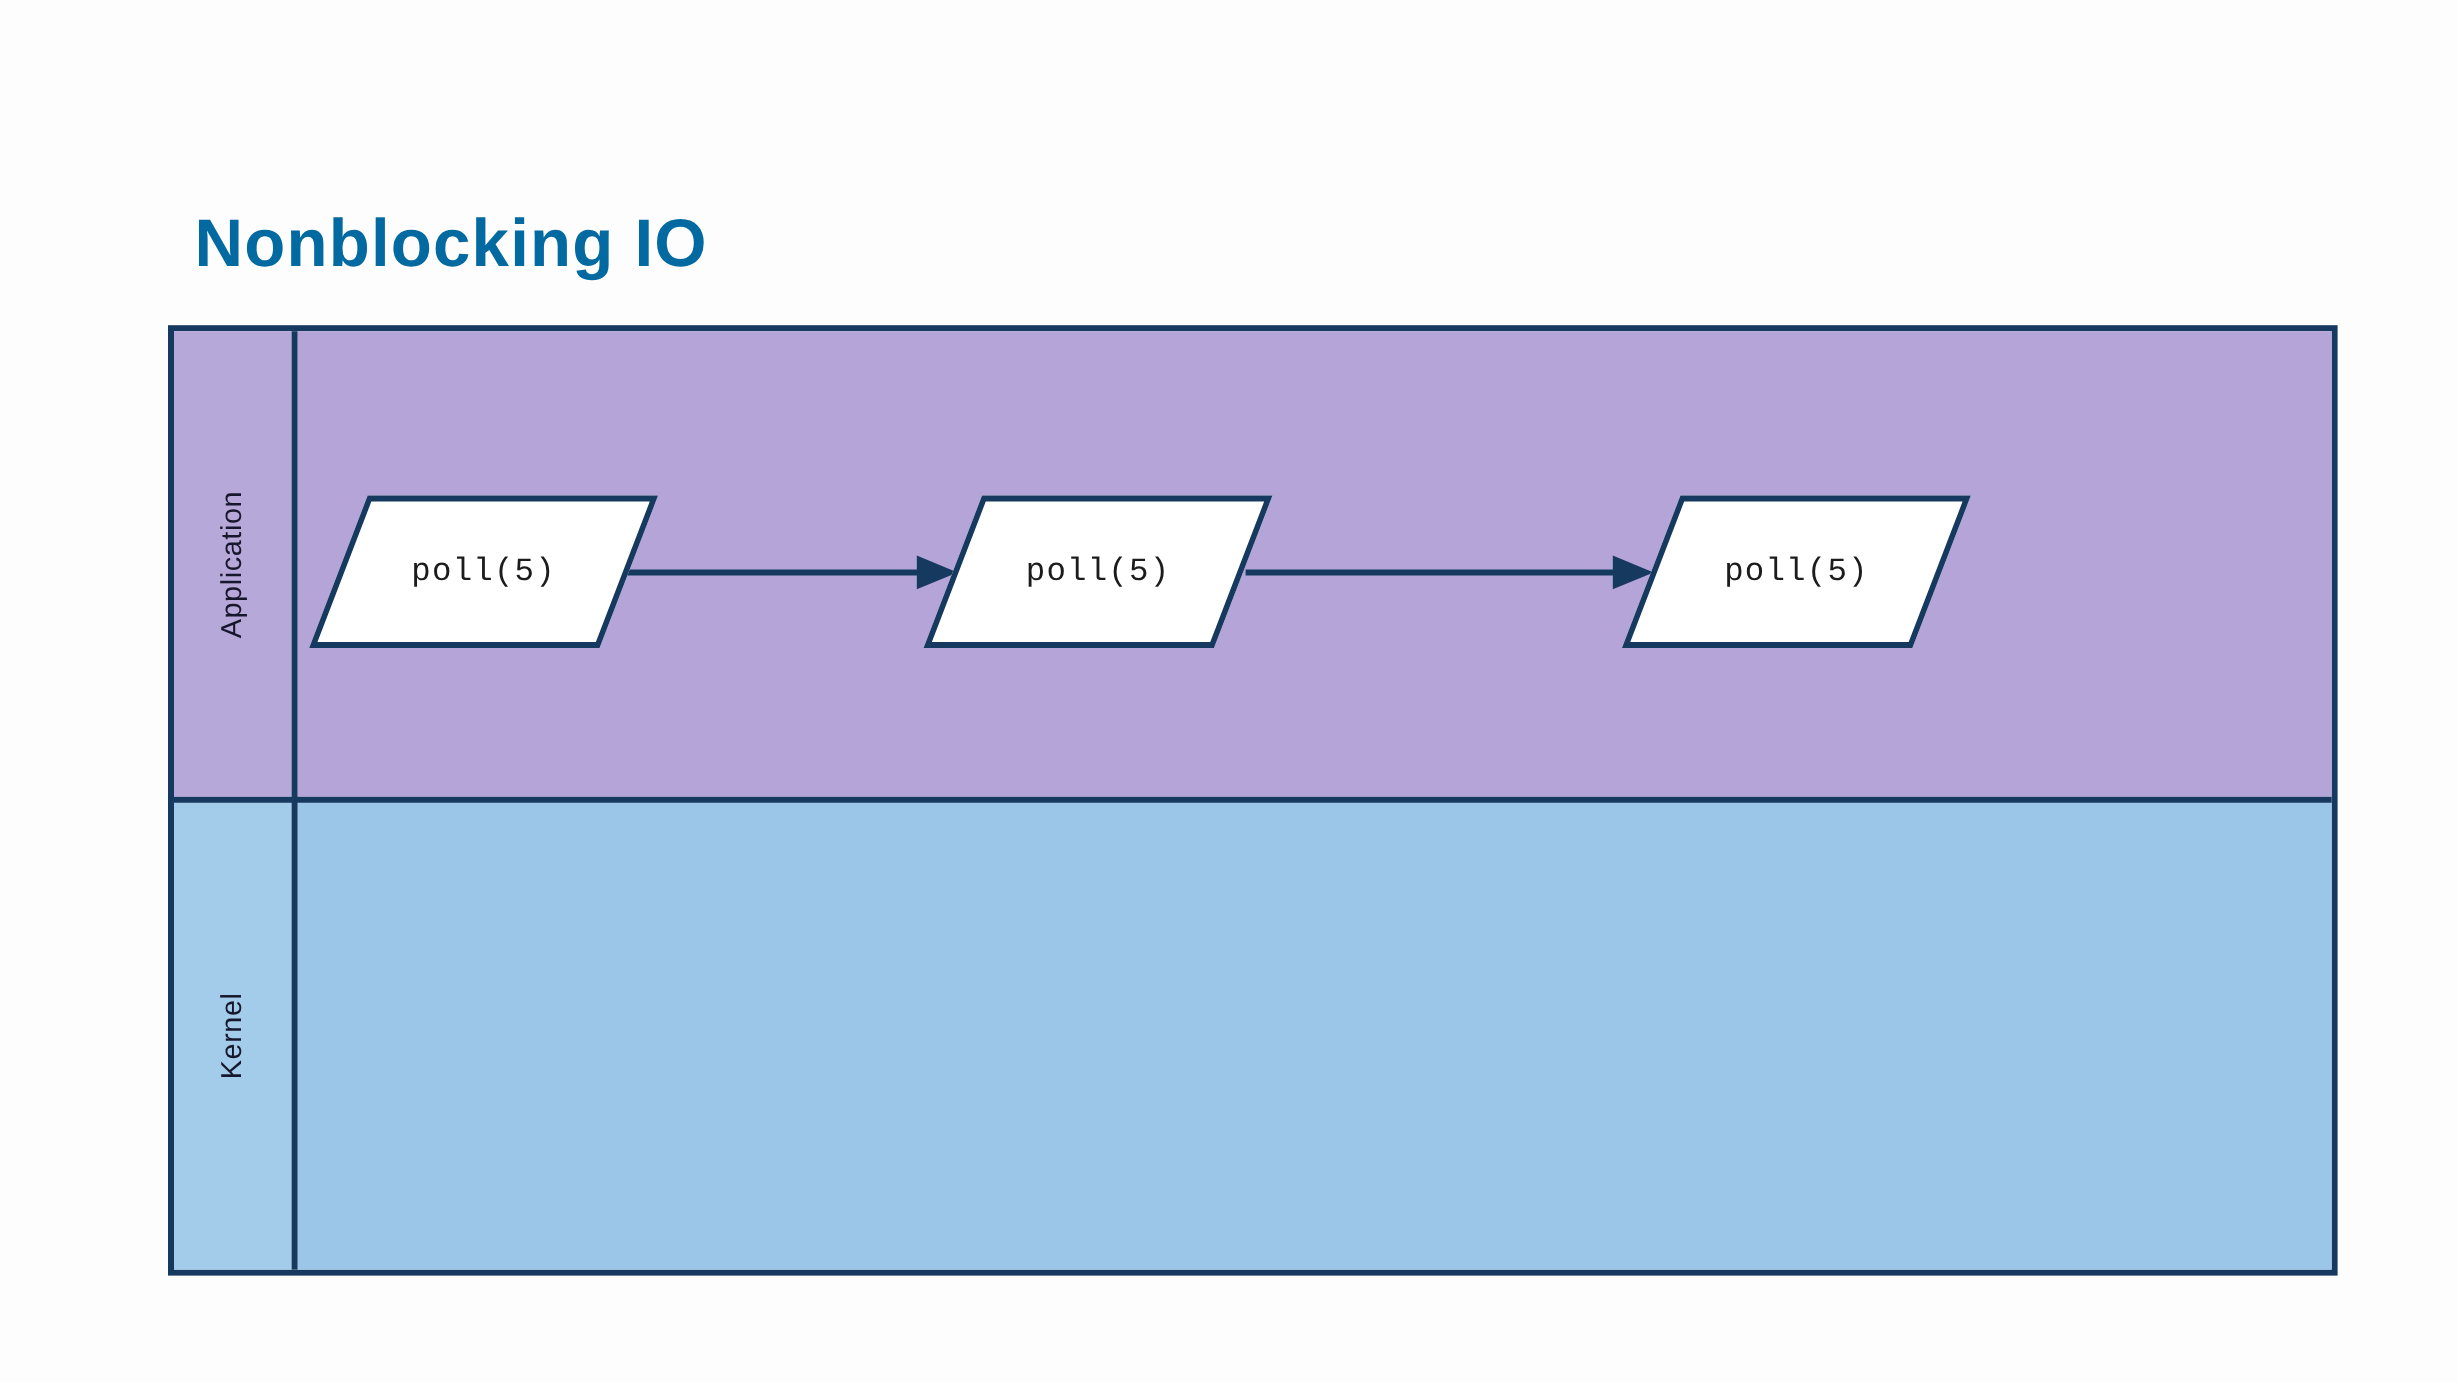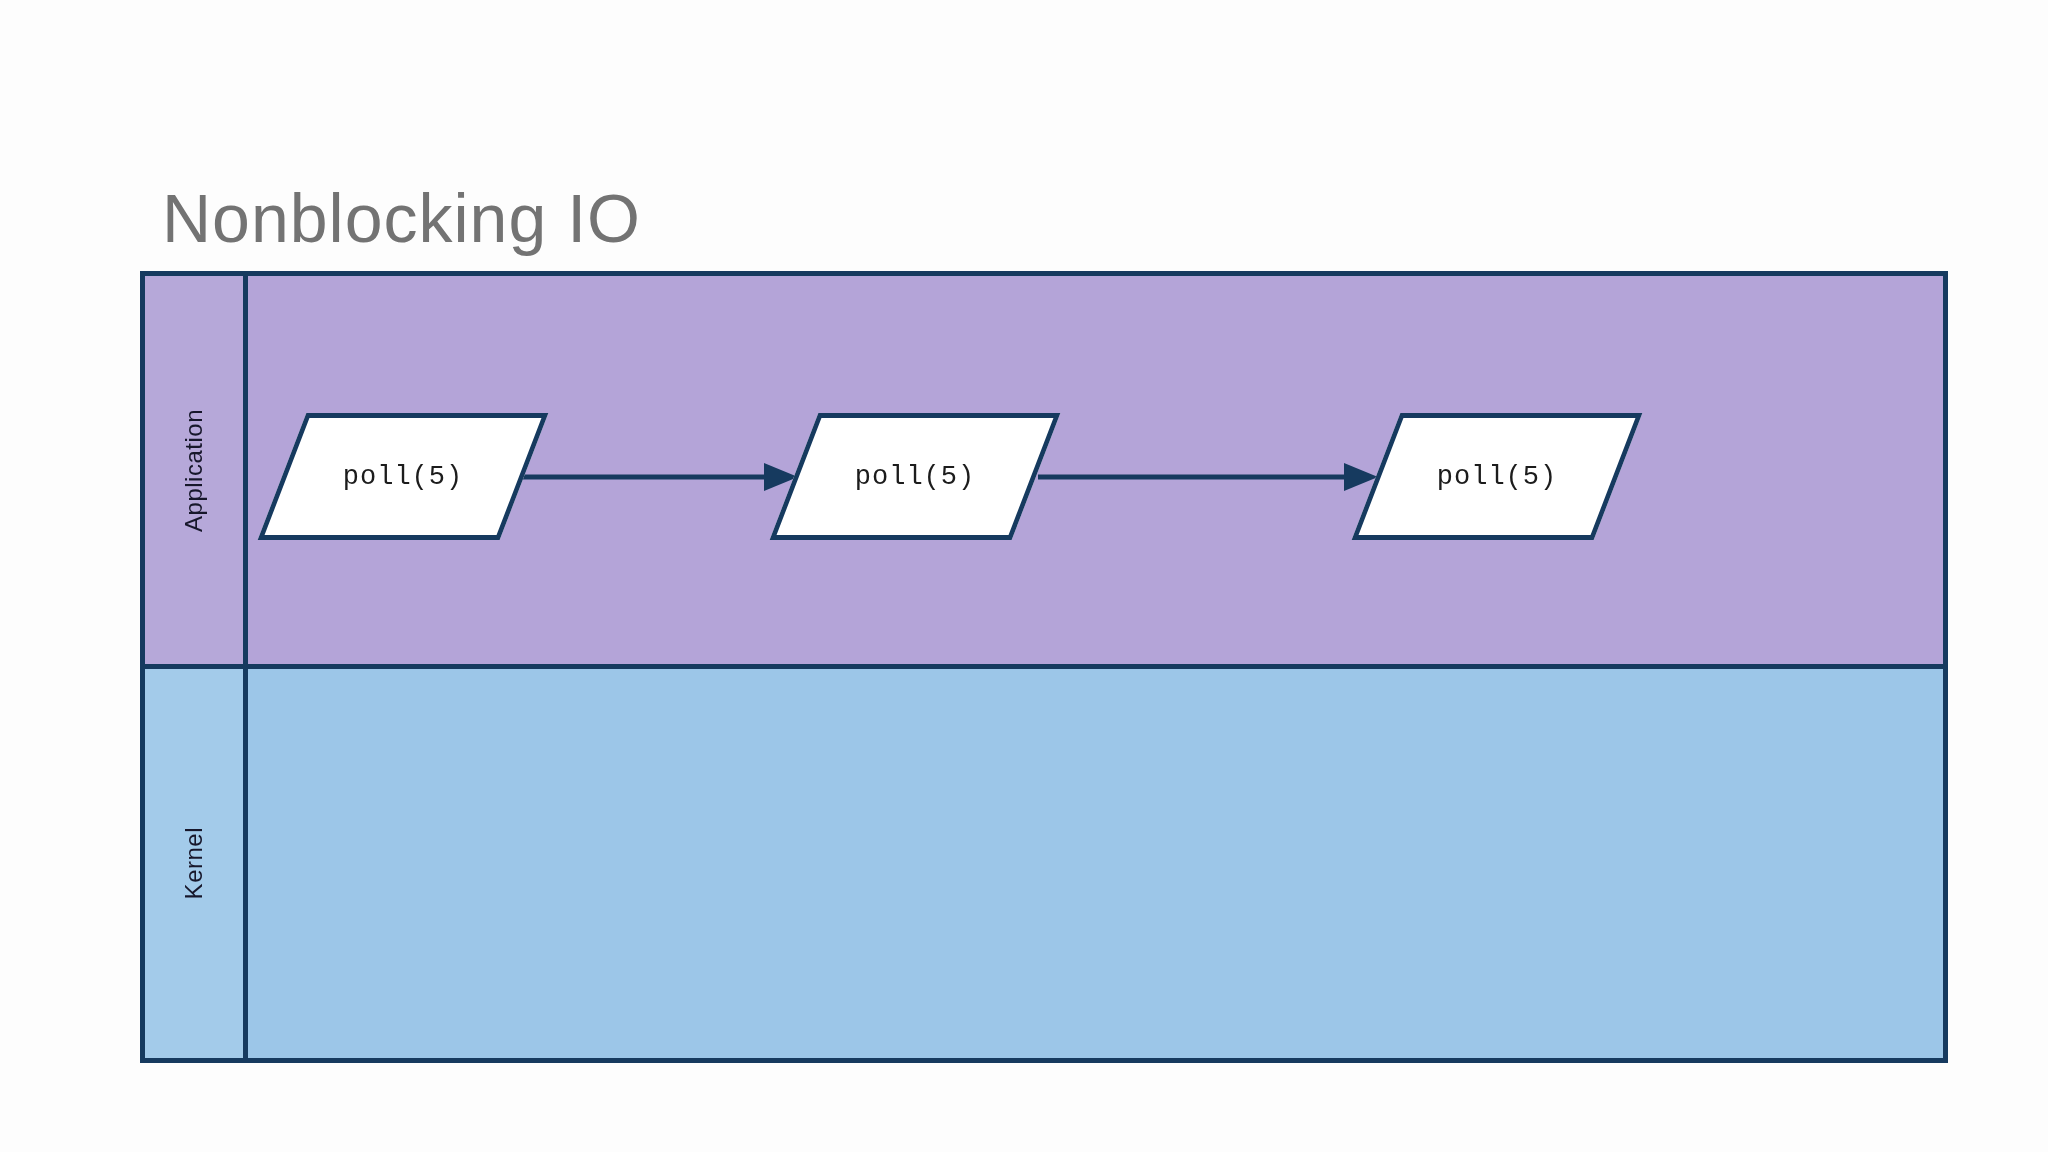--- a/index.html
+++ b/index.html
@@ -13,25 +13,25 @@
     background: #fdfdfd;
     font-family: "Liberation Sans", sans-serif;
     overflow: hidden;
   }
 
   
   .slide-title {
     position: absolute;
     left: 162px;
     top: 133px;
-    font-size: 68px;
+    font-size: 56px;
     line-height: 1.15;
-    font-weight: 400;
+    font-weight: 700;
     letter-spacing: 1px;
-    color: #737373;
+    color: #0369a1;
     white-space: nowrap;
   }
 
   
   .lane-frame {
     position: absolute;
     left: 140px;
     top: 271px;
     width: 1808px;
     height: 792px;

